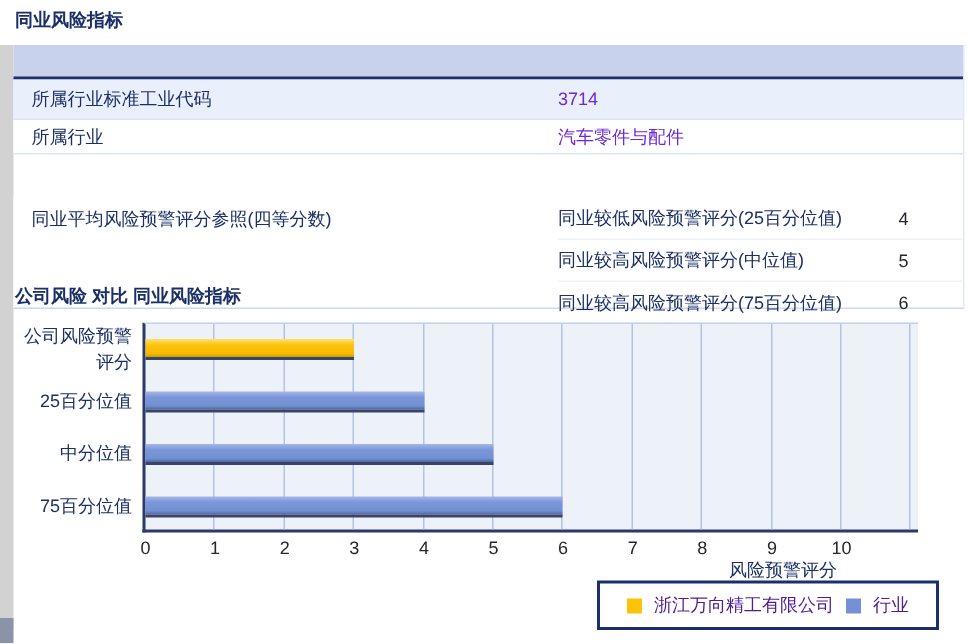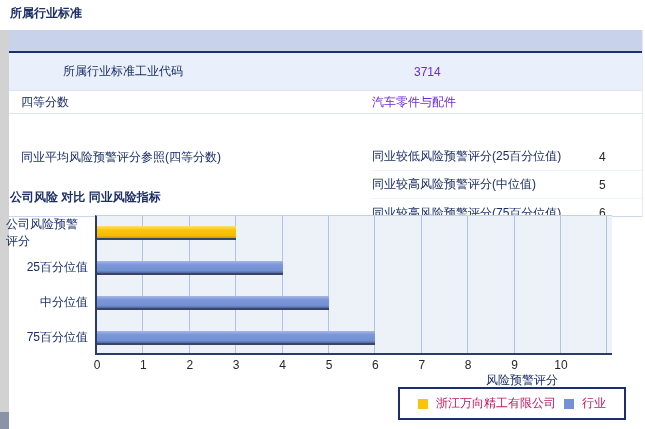--- a/index.html
+++ b/index.html
@@ -50,21 +50,21 @@
     height: 23px;
     background: #c8d2ea;
     border-bottom: 2px solid #1c2e6b;
   }
   .tbl-row {
     display: flex;
     align-items: center;
     border-bottom: 1px solid #dce4f4;
   }
   .tbl-row.alt { background: #eaf0fb; }
-  .tbl-row.r1 { height: 38px; padding-left: 42px; }
+  .tbl-row.r1 { height: 27px; }
   .tbl-row.r2 { height: 23px; background: #ffffff; }
   .tbl-row.r3 {
     height: 75px;
     background: #ffffff;
     align-items: flex-start;
     border-bottom: 1px solid #ccd6ec;
     margin-top: 28px;
   }
   .tbl-label {
     width: 363px;
@@ -116,21 +116,21 @@
   .bar.industry {
     background: linear-gradient(#a6b7e6, #7d97d9 30%, #7090d2 80%, #54659f);
   }
   .ylabel {
     position: absolute;
     left: 6px;
     width: 82px;
     display: flex;
     align-items: center;
     justify-content: flex-end;
-    text-align: left;
+    text-align: right;
     color: #1b2f66;
     line-height: 1.35;
   }
   .xtick {
     position: absolute;
     top: 358px;
     transform: translateX(-50%);
     color: #26262e;
   }
   .xaxis-label {
@@ -147,42 +147,42 @@
     left: 398px; top: 387px;
     width: 228px; height: 33px;
     background: #ffffff;
     border: 2px solid #1b2f6e;
     display: flex;
     align-items: center;
     justify-content: center;
     gap: 8px;
   }
   .swatch { width: 10px; height: 10px; display: inline-block; }
-  .legend-label { color: #be185d; white-space: nowrap; }
+  .legend-label { color: #4c1d95; white-space: nowrap; }
 </style>
 </head>
 <body>
 
 <div class="page">
 
-  <div id="title1" class="section-title">所属行业标准</div>
+  <div id="title1" class="section-title">同业风险指标</div>
 
   <div class="left-strip"></div>
   <div class="left-strip-thumb"></div>
 
   <div class="tbl">
     <div class="tbl-header"></div>
 
     <div class="tbl-row r1 alt">
       <div class="tbl-label">所属行业标准工业代码</div>
       <div class="tbl-value">3714</div>
     </div>
 
     <div class="tbl-row r2">
-      <div class="tbl-label">四等分数</div>
+      <div class="tbl-label">所属行业</div>
       <div class="tbl-value">汽车零件与配件</div>
     </div>
 
     <div class="tbl-row r3">
       <div class="tbl-label">同业平均风险预警评分参照(四等分数)</div>
       <div class="subtbl">
         <div class="subrow">
           <div class="sublabel">同业较低风险预警评分(25百分位值)</div>
           <div class="subvalue">4</div>
         </div>

